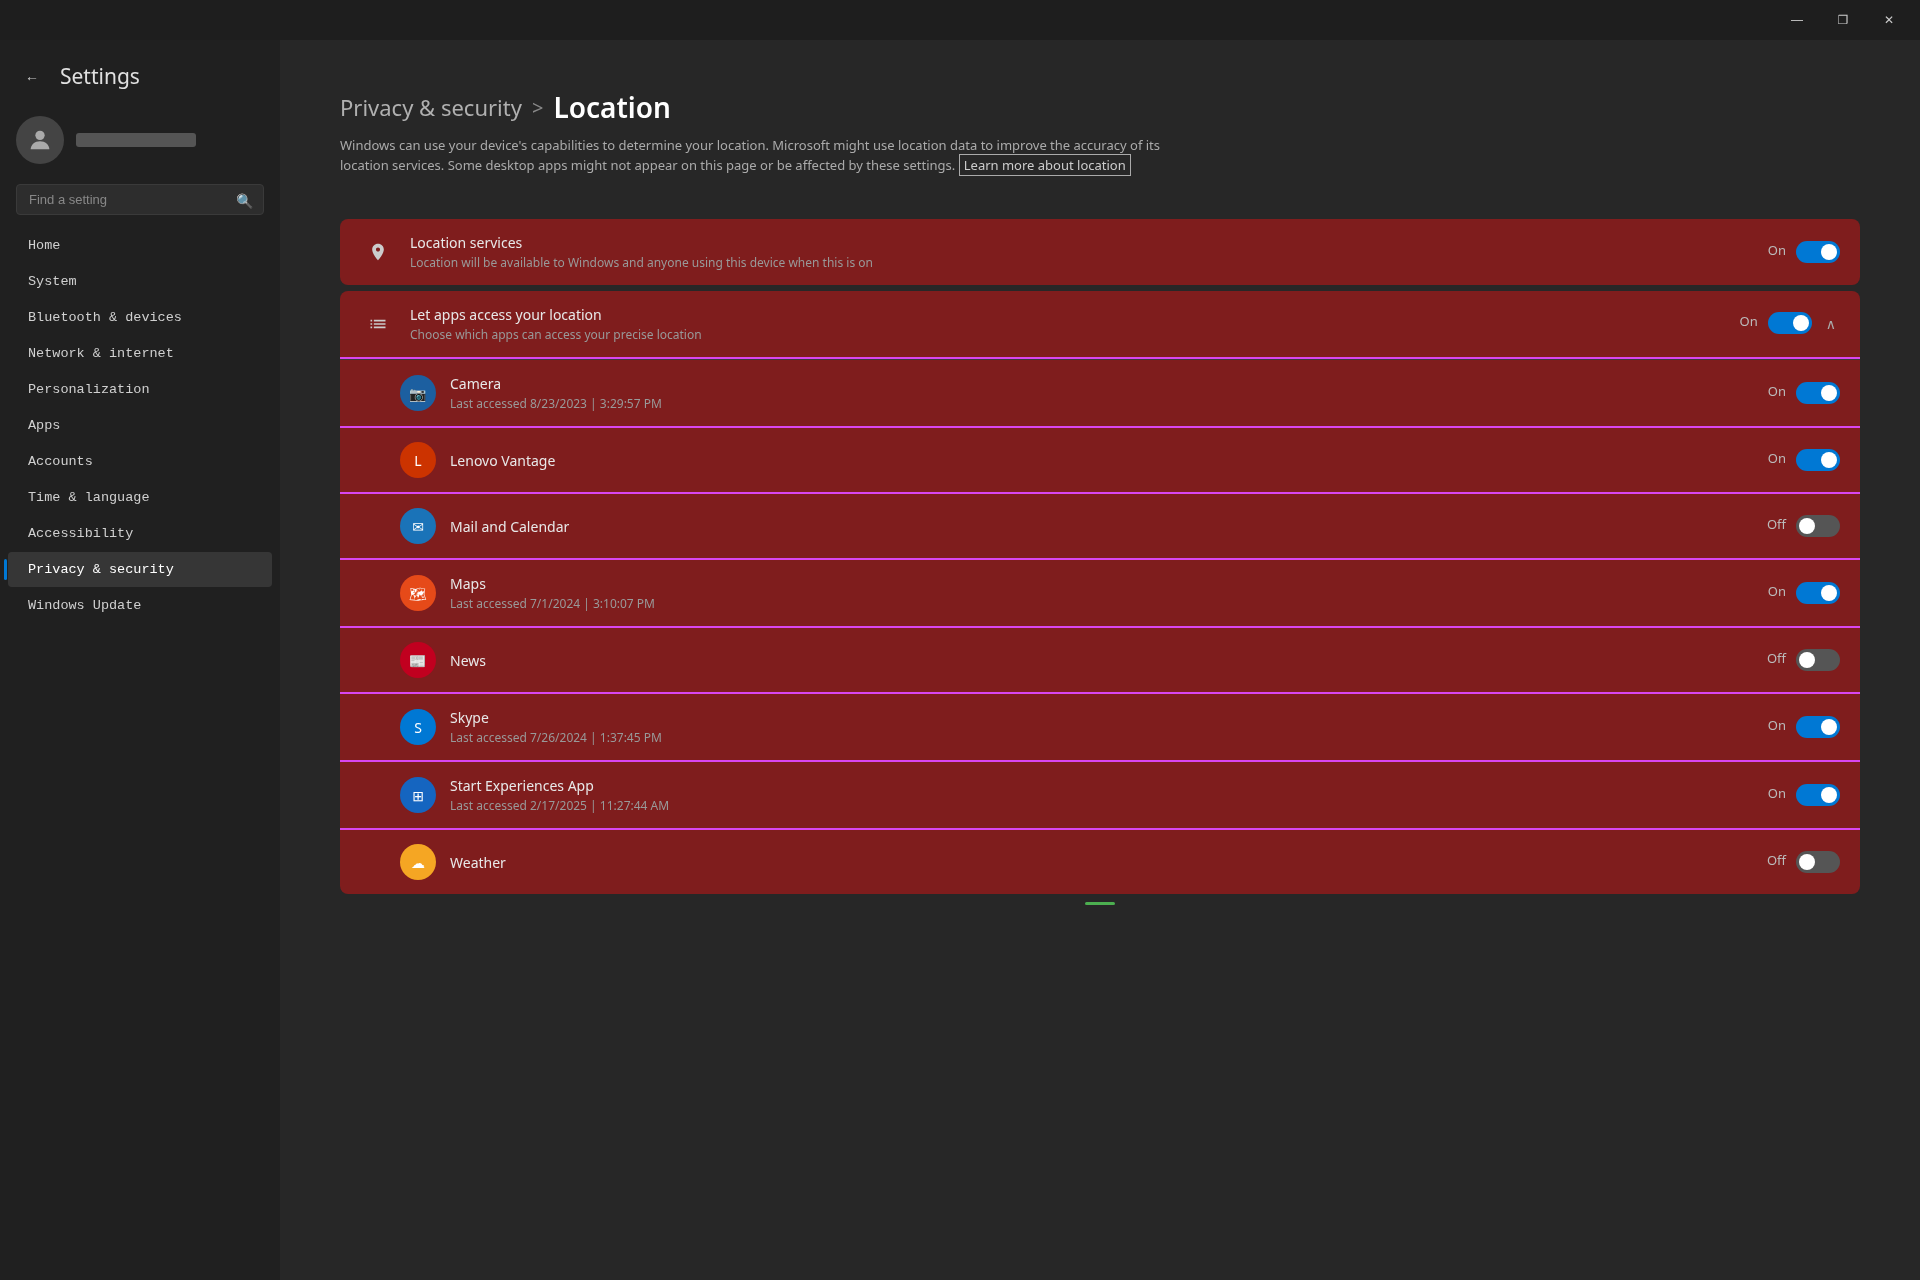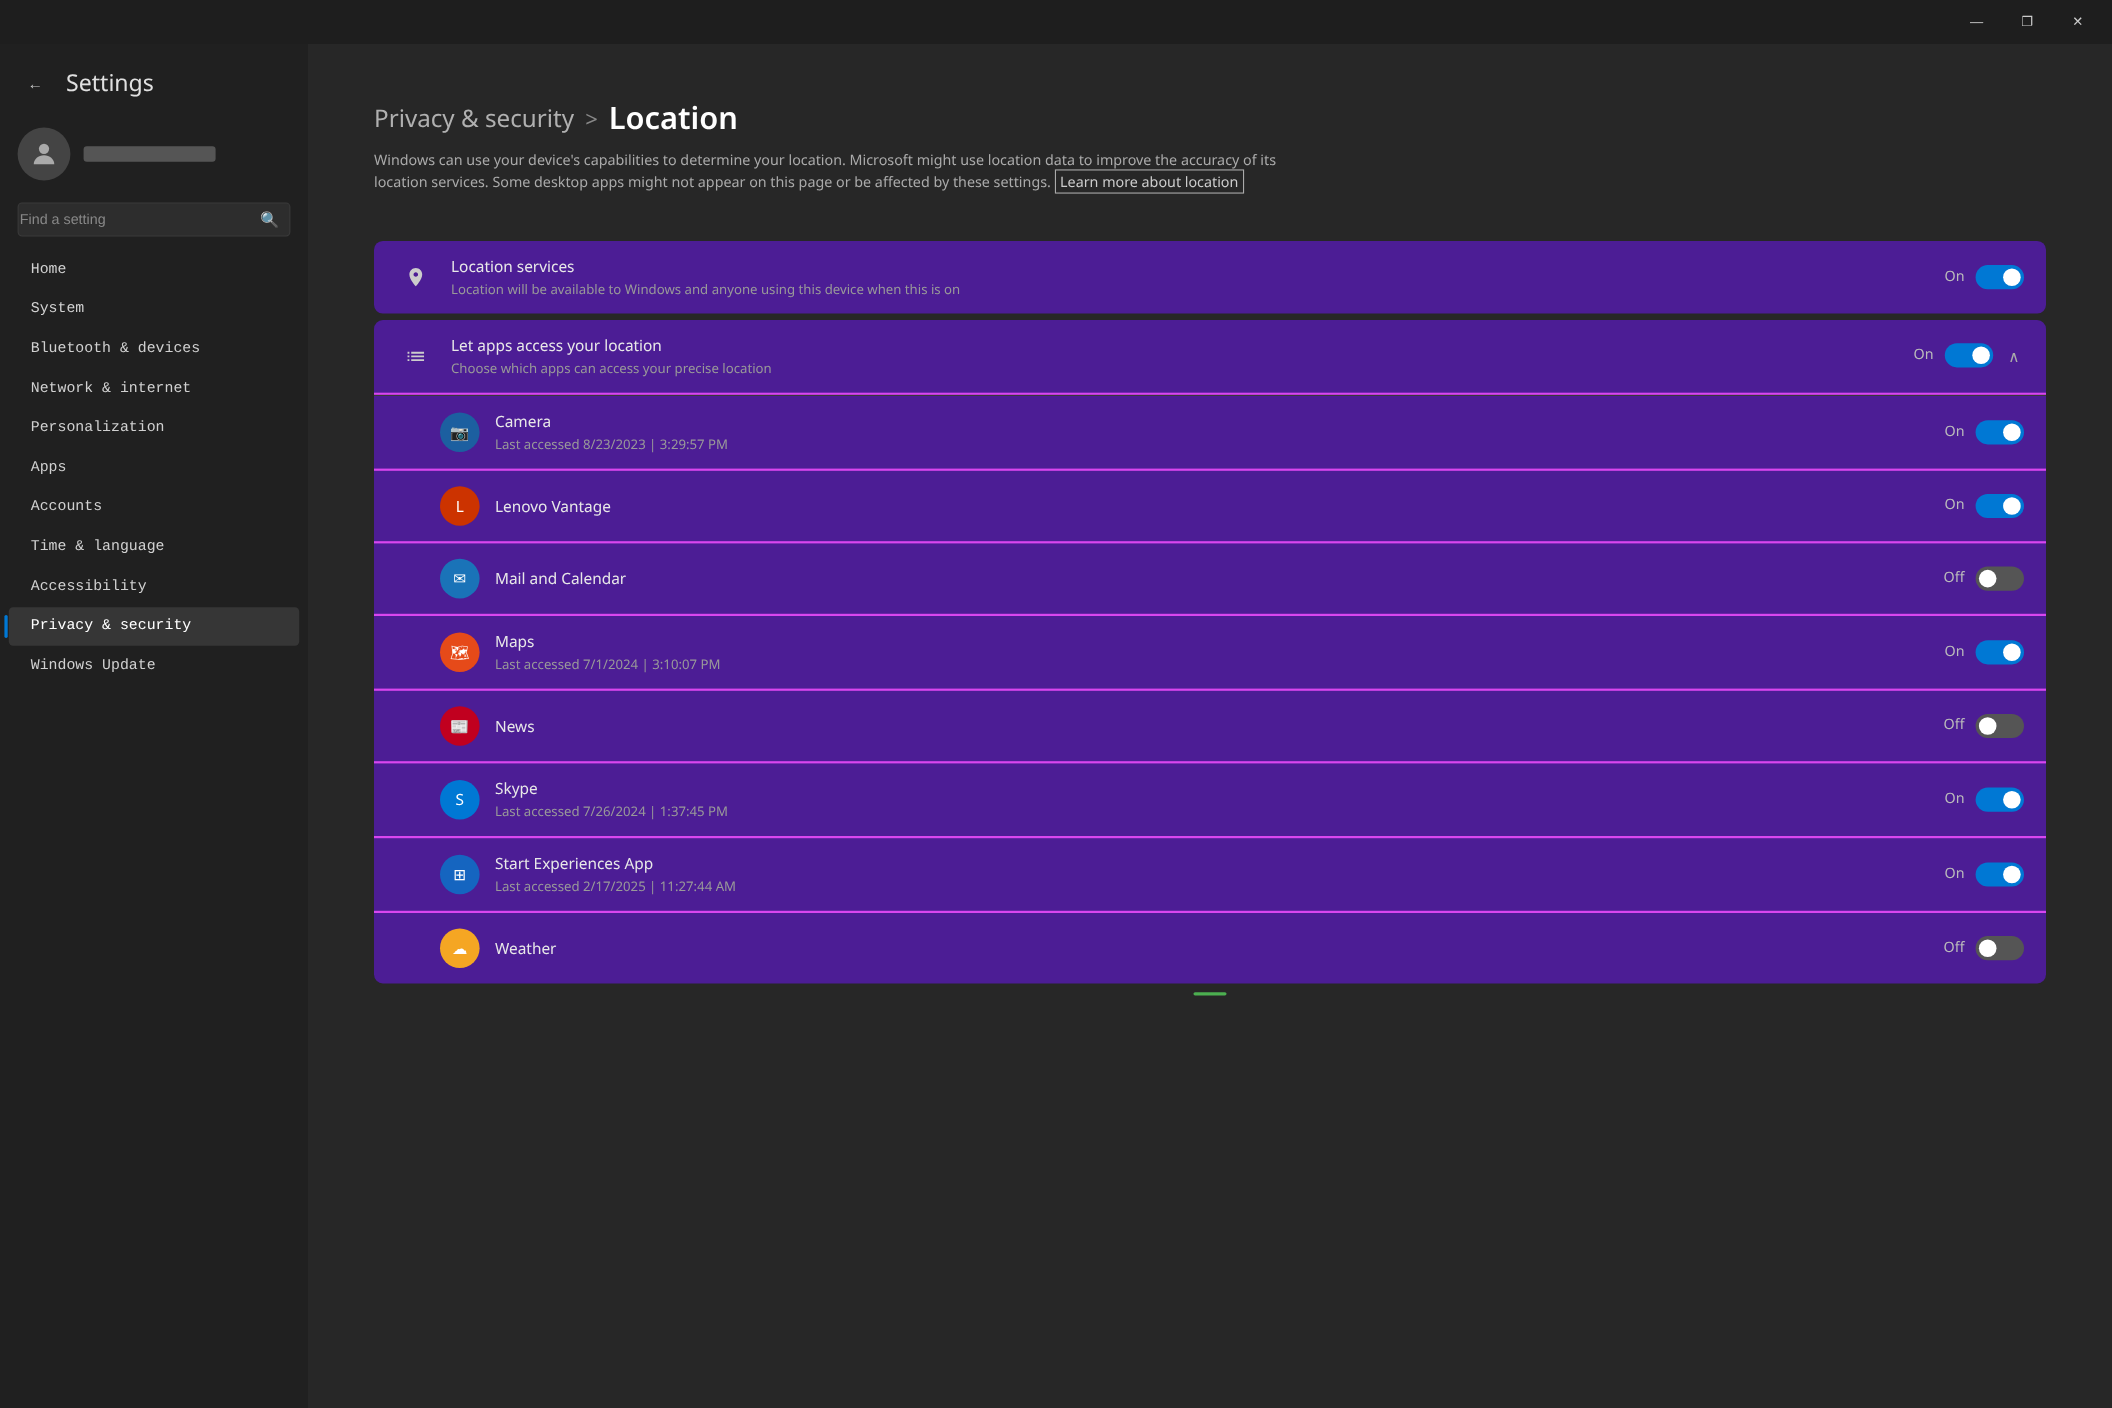--- a/index.html
+++ b/index.html
@@ -115,21 +115,21 @@
       position: relative;
     }
 
     .search-input {
       width: 100%;
       background: #2d2d2d;
       border: 1px solid #3a3a3a;
       border-radius: 4px;
       color: #f97316;
       font-size: 13px;
-      padding: 7px 36px 7px 1px;
+      padding: 7px 36px 7px 12px;
       outline: none;
     }
     .search-input::placeholder { color: #888; }
 
     .search-icon-wrap {
       position: absolute;
       right: 10px;
       top: 50%;
       transform: translateY(-50%);
       color: #888;
@@ -212,21 +212,21 @@
     .learn-more-link {
       color: #ccc;
       border: 1px solid #aaa;
       padding: 1px 4px;
       text-decoration: none;
       font-size: 13px;
     }
 
     
     .settings-card {
-      background: #4c1d95;
+      background: #7f1d1d;
       border-radius: 8px;
       margin-bottom: 6px;
       overflow: hidden;
     }
 
     .settings-row {
       display: flex;
       align-items: center;
       padding: 14px 20px;
       border-bottom: 2px solid #d946ef;

